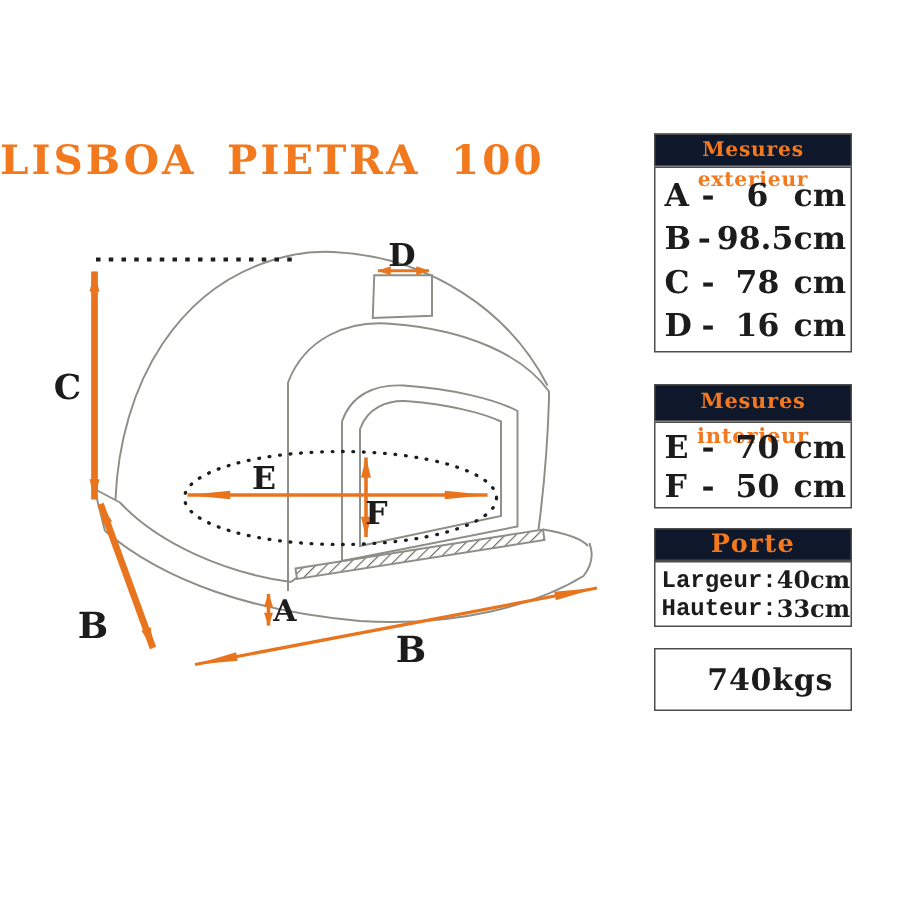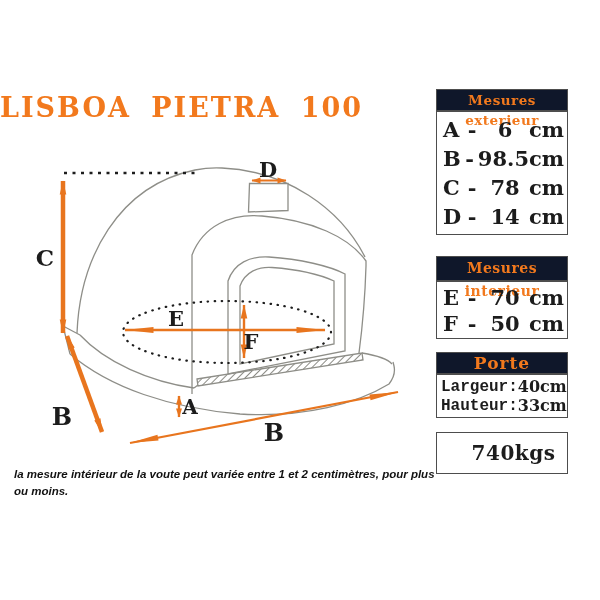--- a/index.html
+++ b/index.html
@@ -131,21 +131,21 @@
     </div>
     <div class="mrow">
       <span class="m-l">C</span>
         <span class="m-s">-</span>
         <span class="m-v">78</span>
         <span class="m-u">cm</span>
     </div>
     <div class="mrow">
       <span class="m-l">D</span>
         <span class="m-s">-</span>
-        <span class="m-v">14</span>
+        <span class="m-v">16</span>
         <span class="m-u">cm</span>
     </div>
   </div>
 </div>
 
 <div class="panel" id="panel-interior">
   <div class="p-head">Mesures interieur</div>
   <div class="p-body">
     <div class="mrow">
       <span class="m-l">E</span>
@@ -176,14 +176,13 @@
         <span class="d-u">cm</span>
     </div>
   </div>
 </div>
 
 <div class="panel" id="panel-weight">
   <div class="p-body">740kgs</div>
 </div>
 
 <div class="footer">
-  <div>la mesure intérieur de la voute peut variée entre 1 et 2 centimètres, pour plus ou moins.</div>
 </div>
 
 </body></html>

